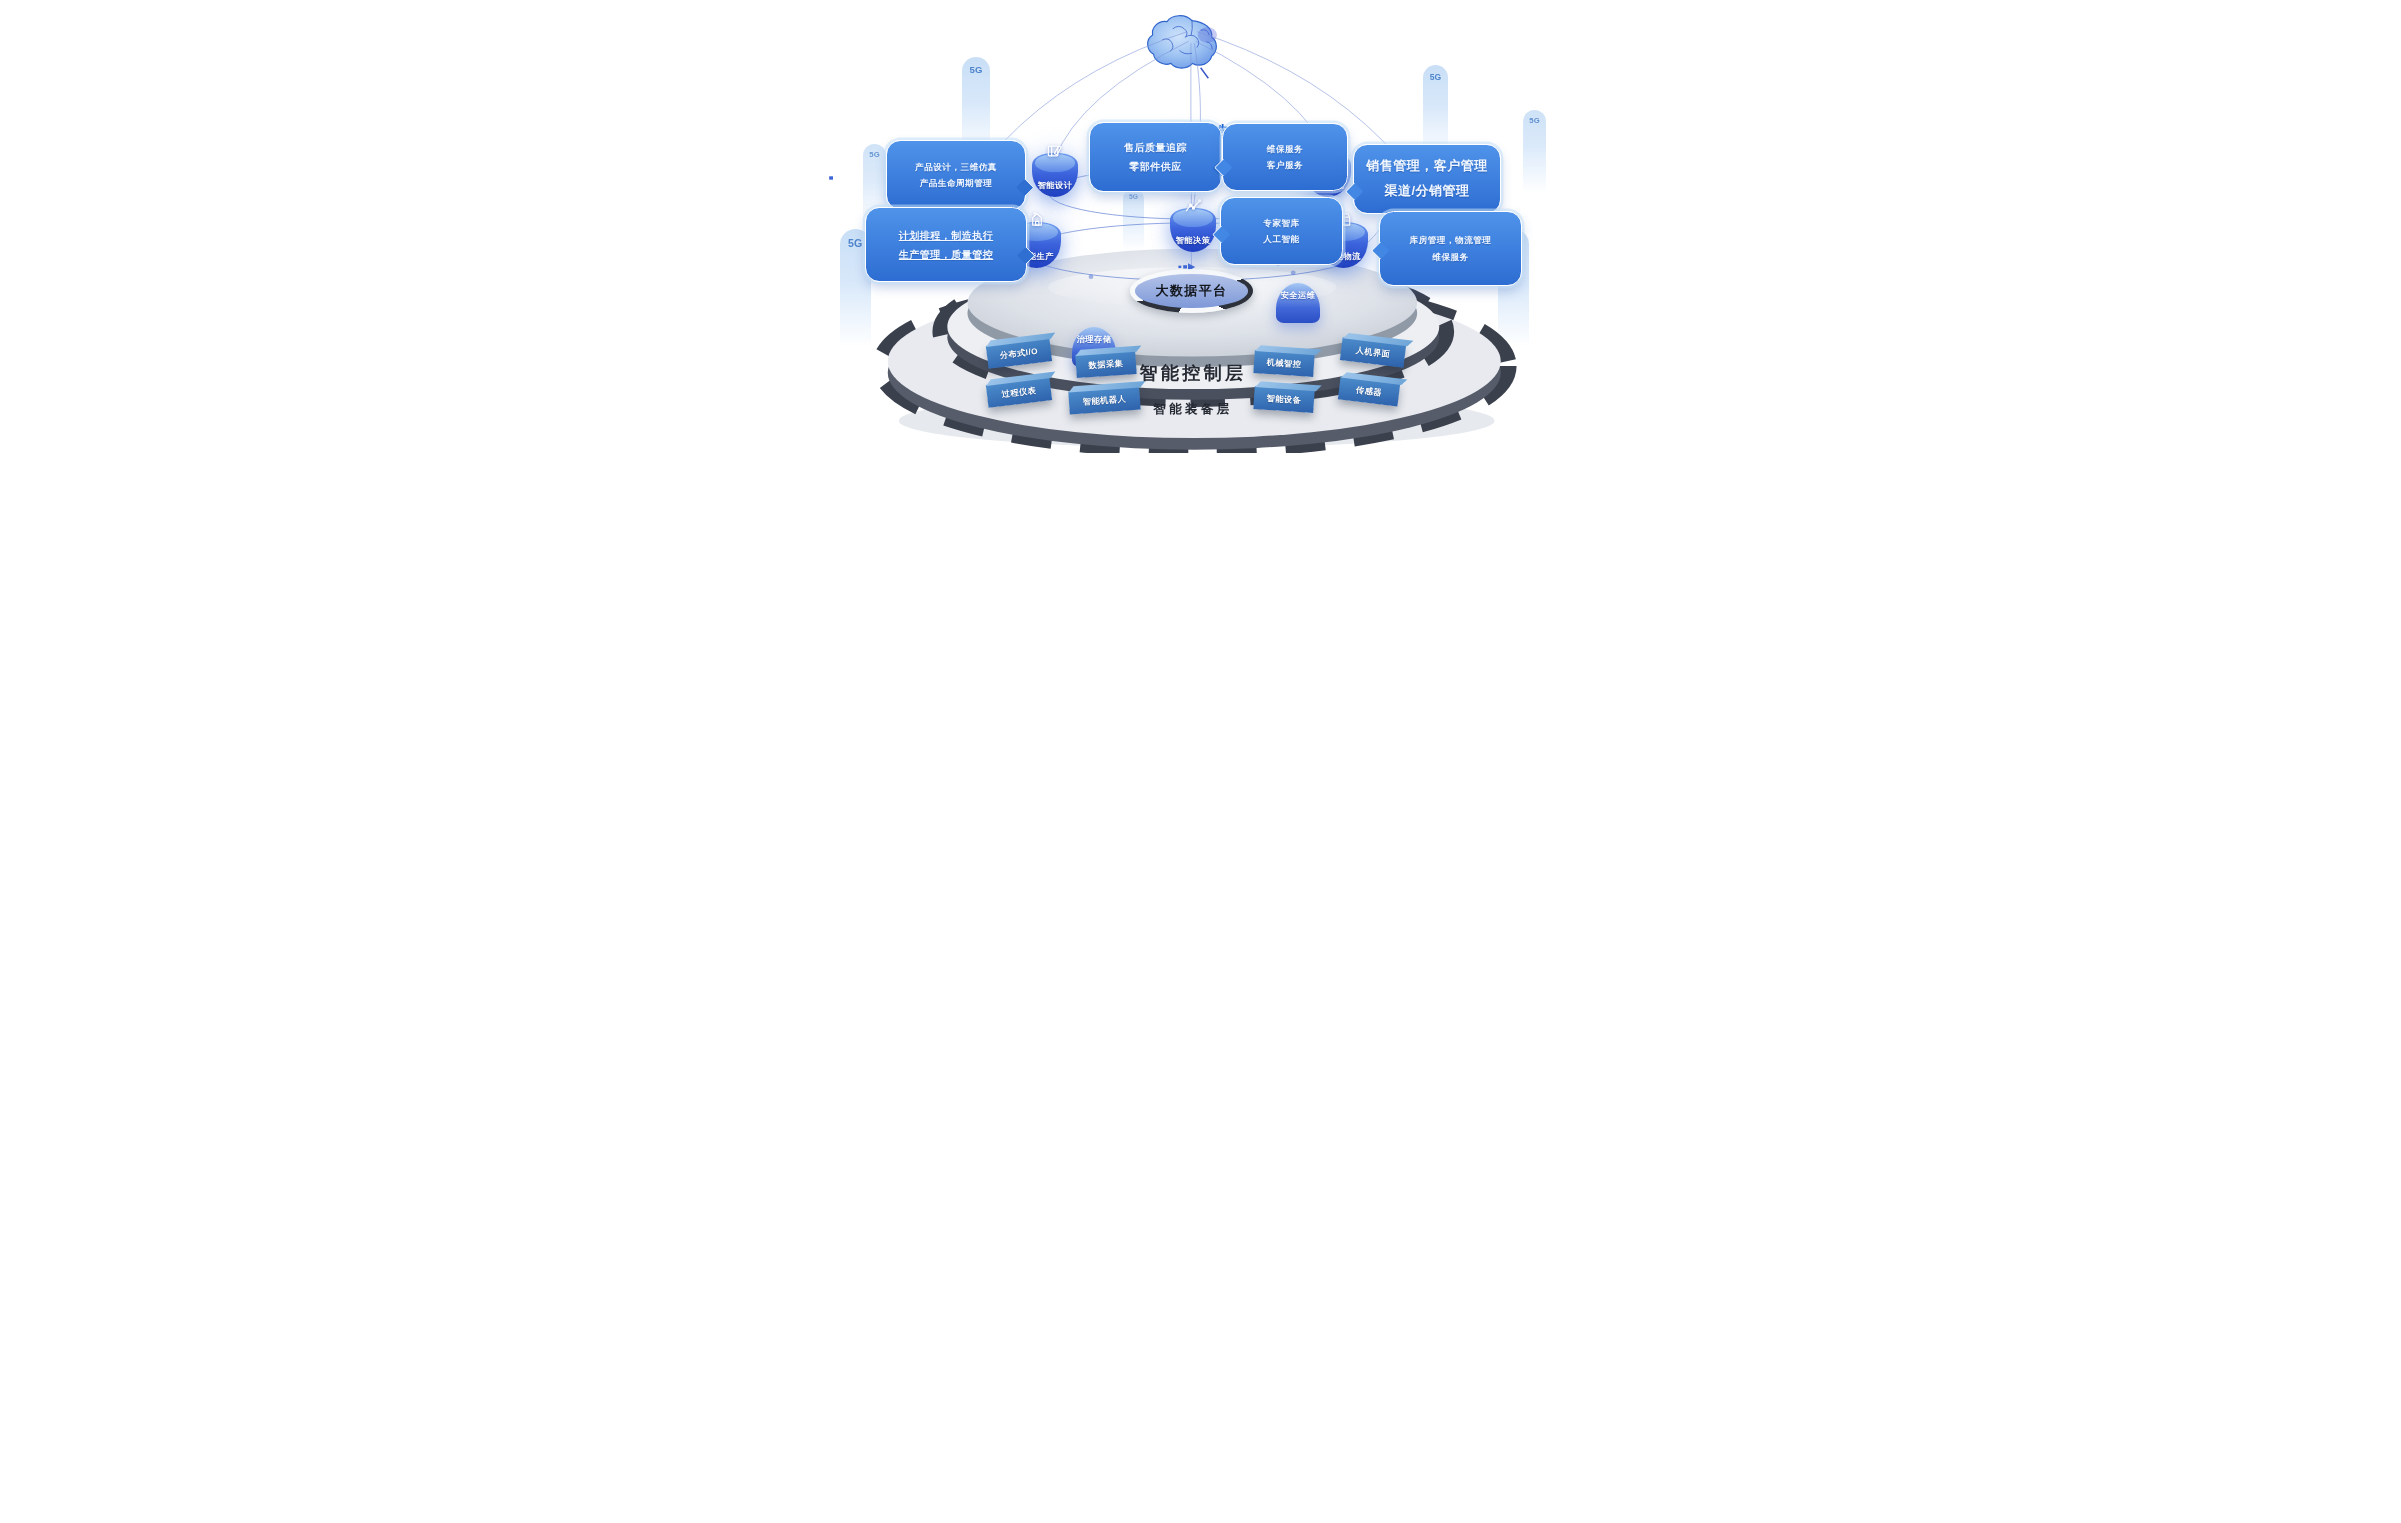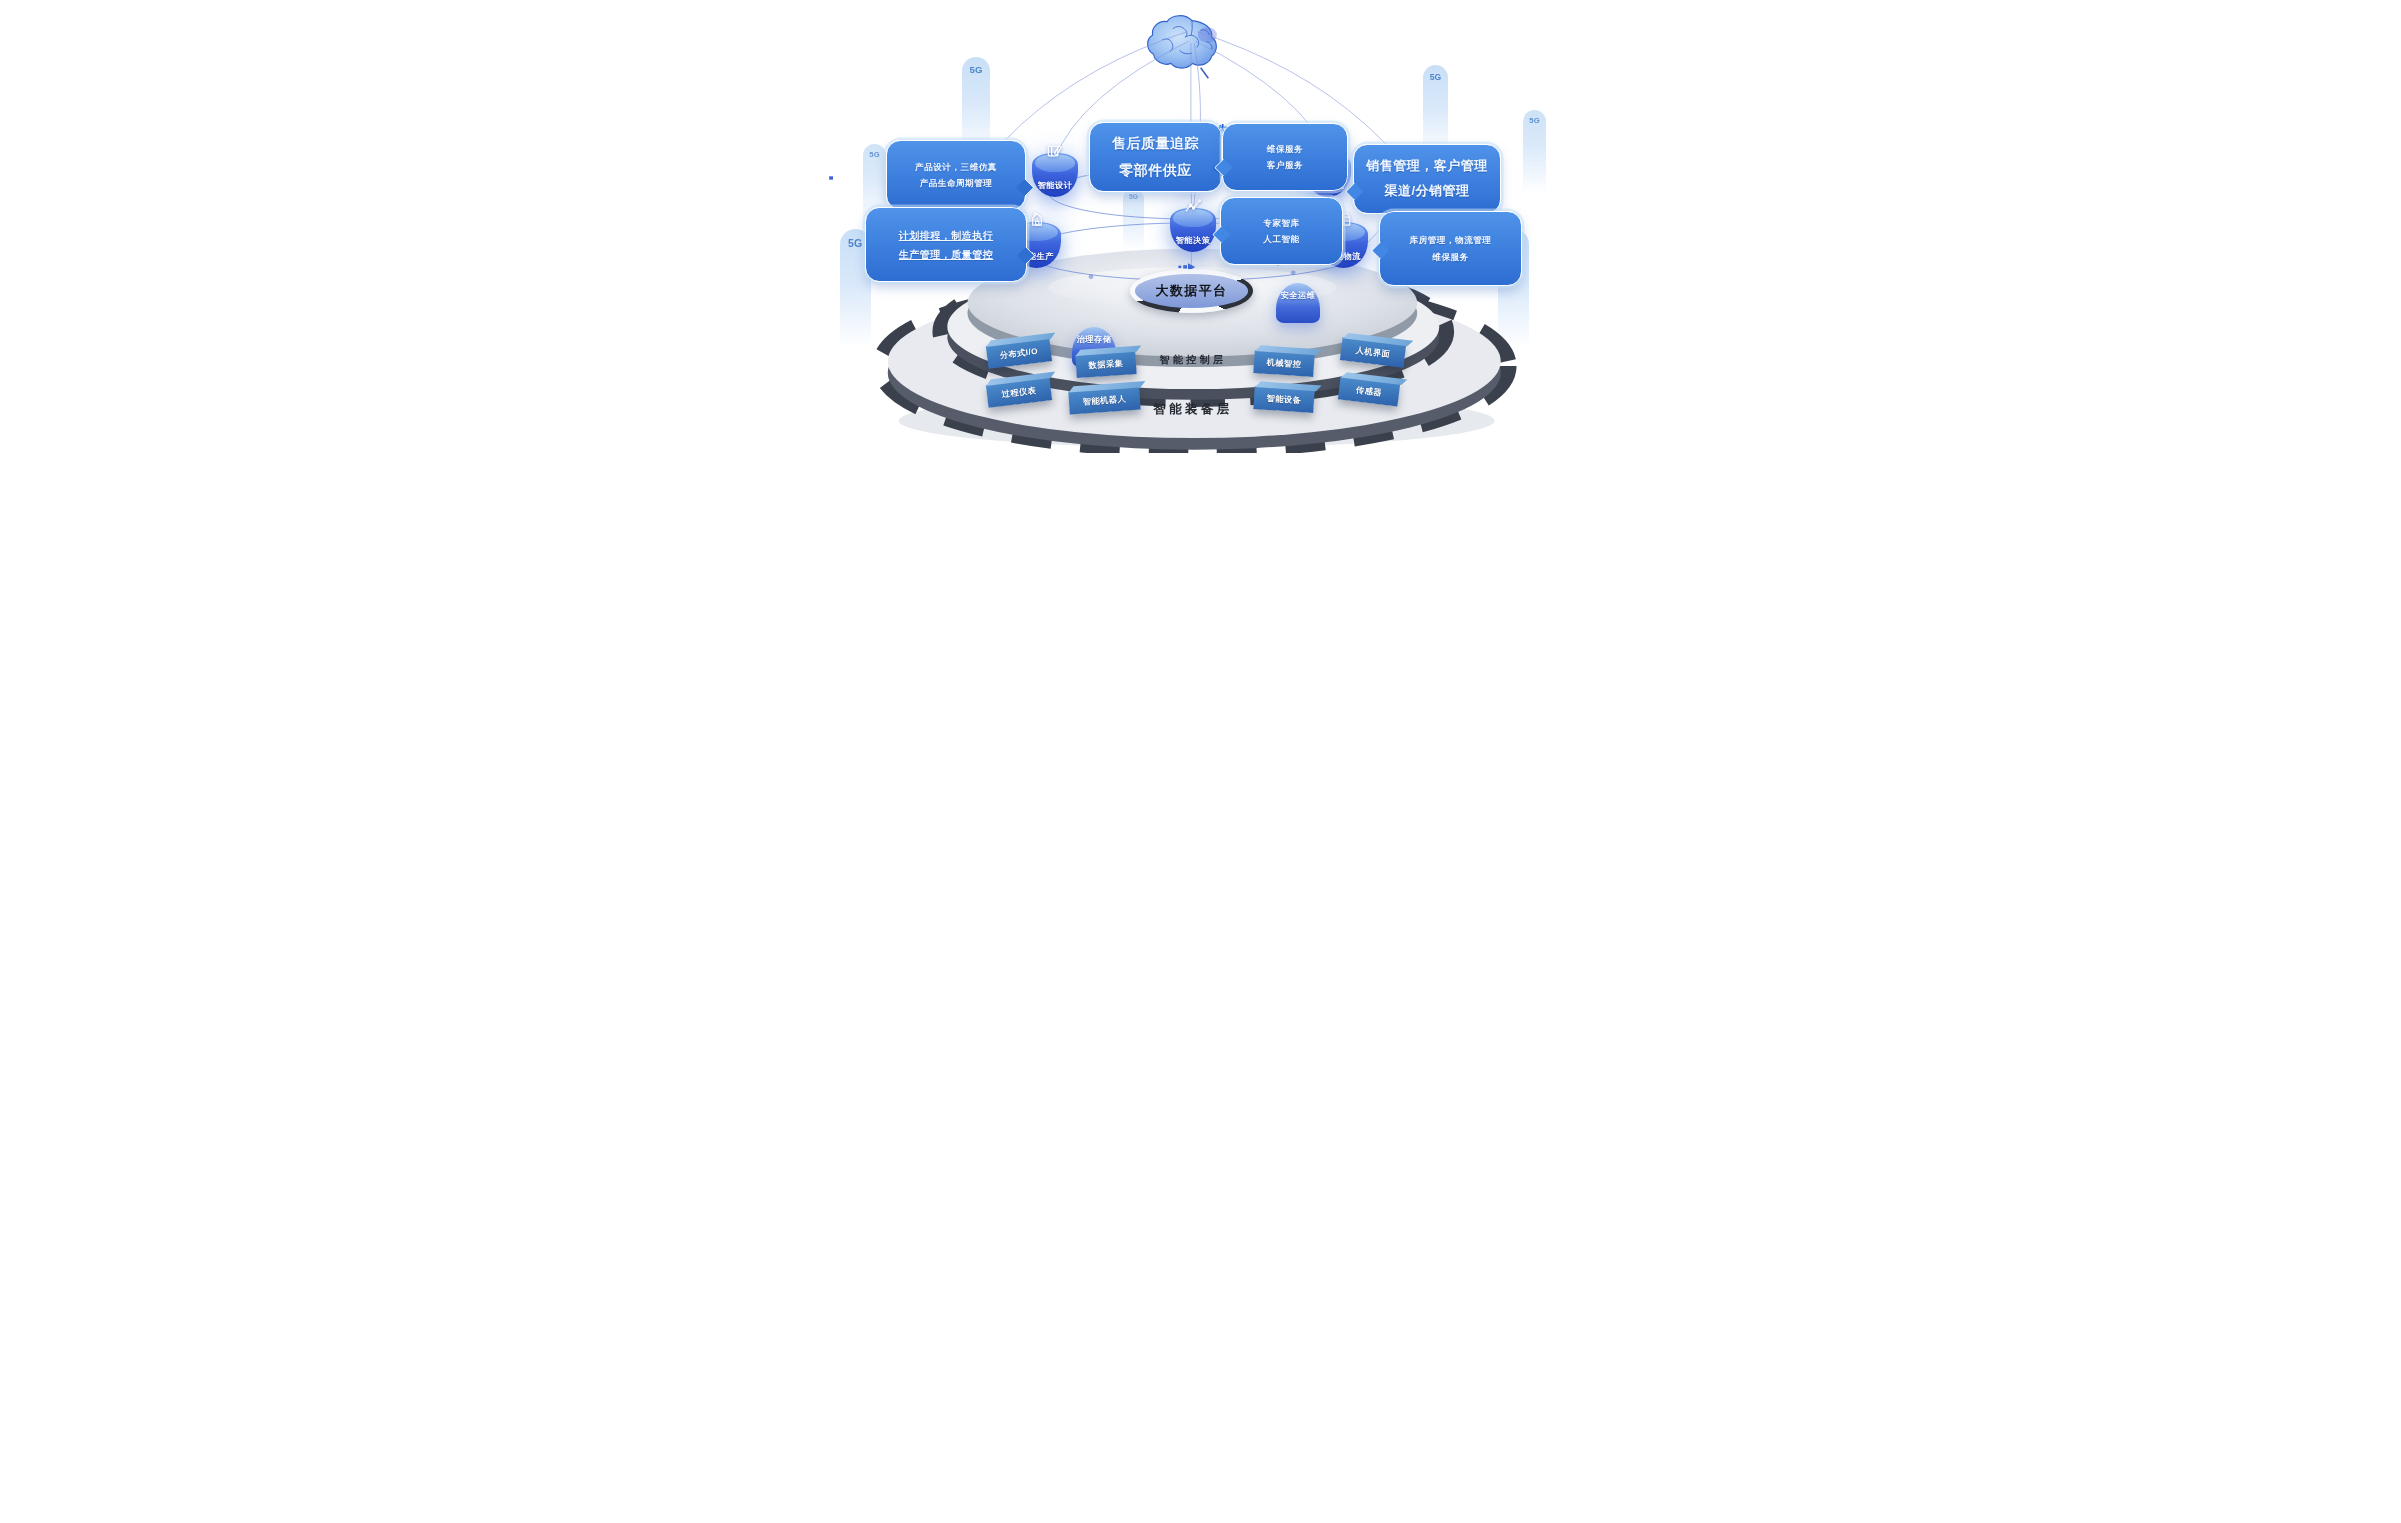--- a/index.html
+++ b/index.html
@@ -105,21 +105,21 @@
   }
   .bbox::before{
     content:""; position:absolute; left:3.4px; right:-4.3px; top:-4.8px; height:5.8px;
     background:linear-gradient(90deg,#9cc4ea,#6fa6d8);
     transform:skewX(-42deg);
   }
   .layer-label{
     position:absolute; z-index:7; width:134px; text-align:center;
     font-weight:800; color:#262a33; letter-spacing:3.4px;
   }
-  .layer-label.control{left:297px; top:353px; font-size:10px;}
+  .layer-label.control{left:297px; top:361px; font-size:18px;}
   .layer-label.equipment{left:297px; top:401px; font-size:12.5px;}
 
   .brain-wrap{position:absolute; left:310px; top:11.5px; z-index:3;}
 </style>
 </head>
 <body>
 
 <div class="stage">
 
   <svg id="base-svg" width="743" height="453" viewBox="0 0 1546 943">
@@ -256,21 +256,21 @@
   <div class="tower" style="left:669px;top:229px;width:31px;height:118px;font-size:10.6px;">
     <span>5G</span>
     </div>
 
   <div class="callout" style="left:57px;top:140px;width:138px;height:68px;font-size:8.6px;">
     <span class="tail tail-right" style="top:40px;"></span>
     <span>产品设计，三维仿真</span>
     <span>产品生命周期管理</span>
   </div>
 
-  <div class="callout" style="left:260px;top:122px;width:131px;height:68px;font-size:14px;">
+  <div class="callout" style="left:260px;top:122px;width:131px;height:68px;font-size:10px;">
     <span class="tail tail-right" style="top:39px;"></span>
     <span>售后质量追踪</span>
     <span>零部件供应</span>
   </div>
 
   <div class="callout" style="left:393px;top:123px;width:124px;height:66px;font-size:8.6px;">
     <span class="tail tail-left" style="top:37px;"></span>
     <span>维保服务</span>
     <span>客户服务</span>
   </div>

